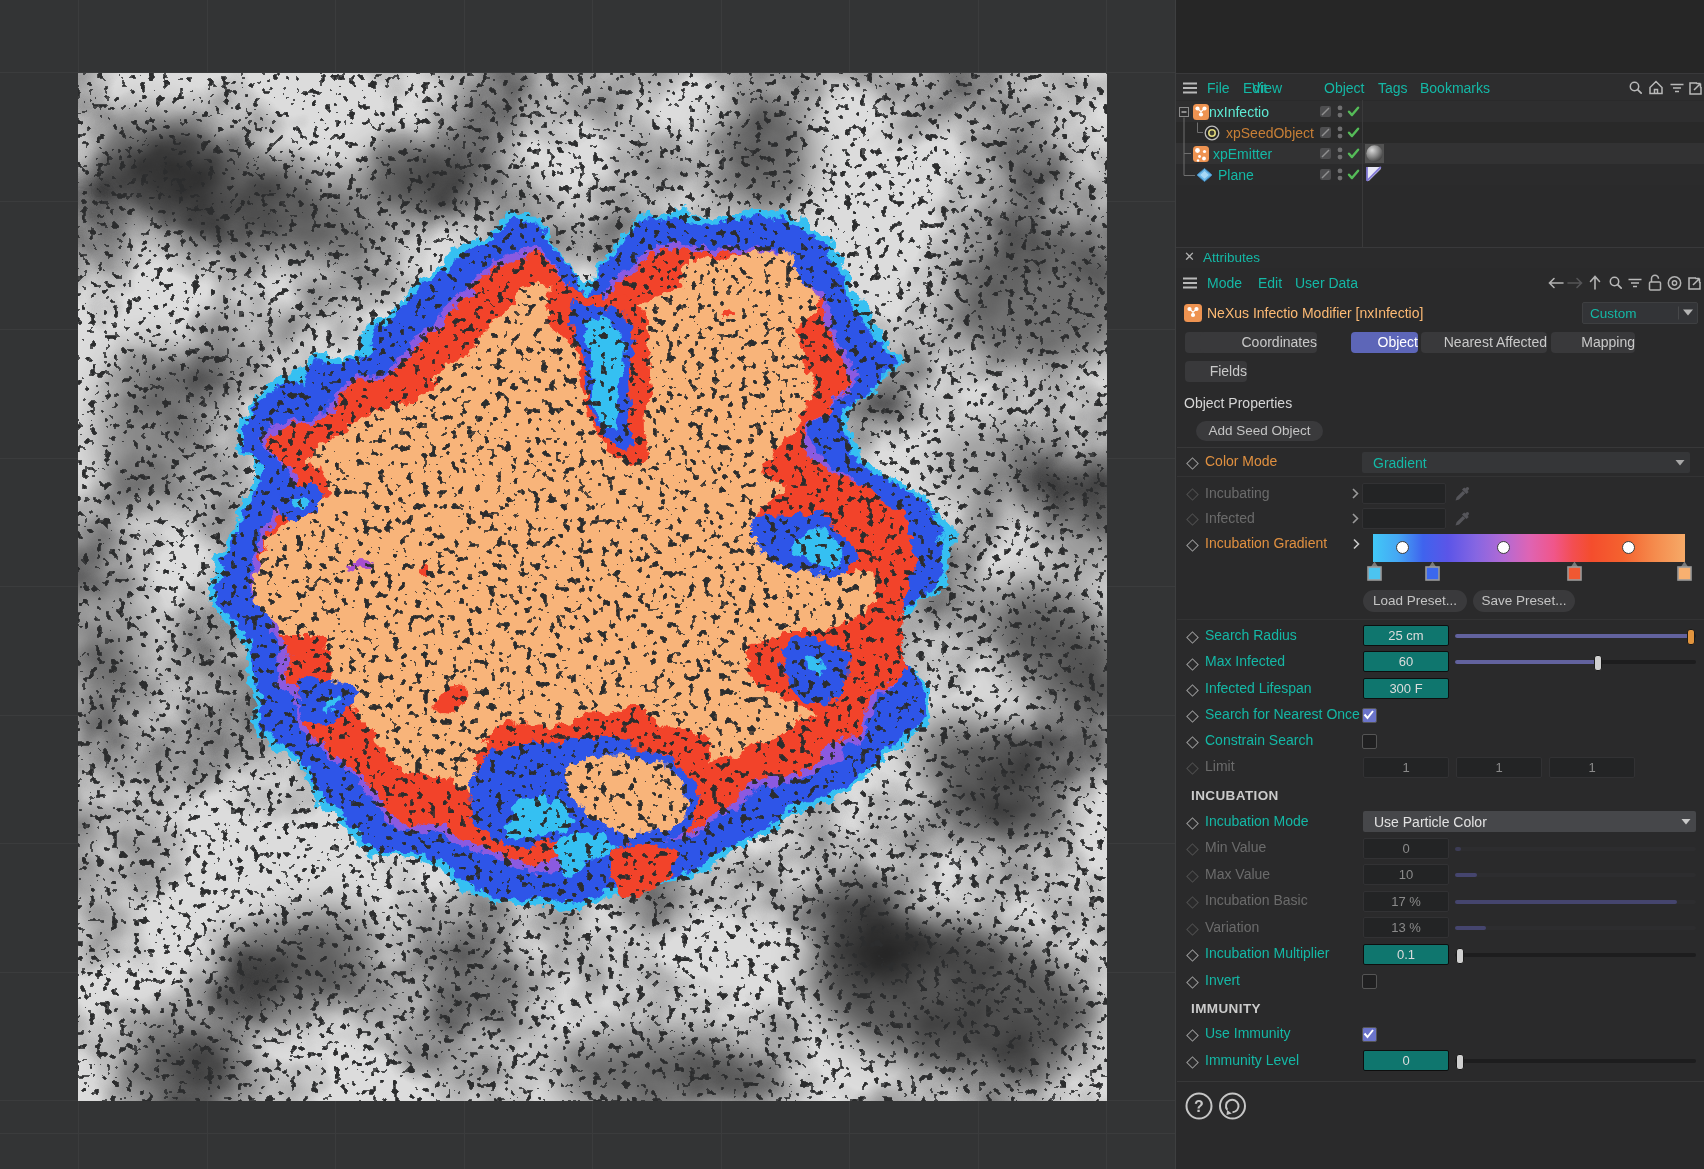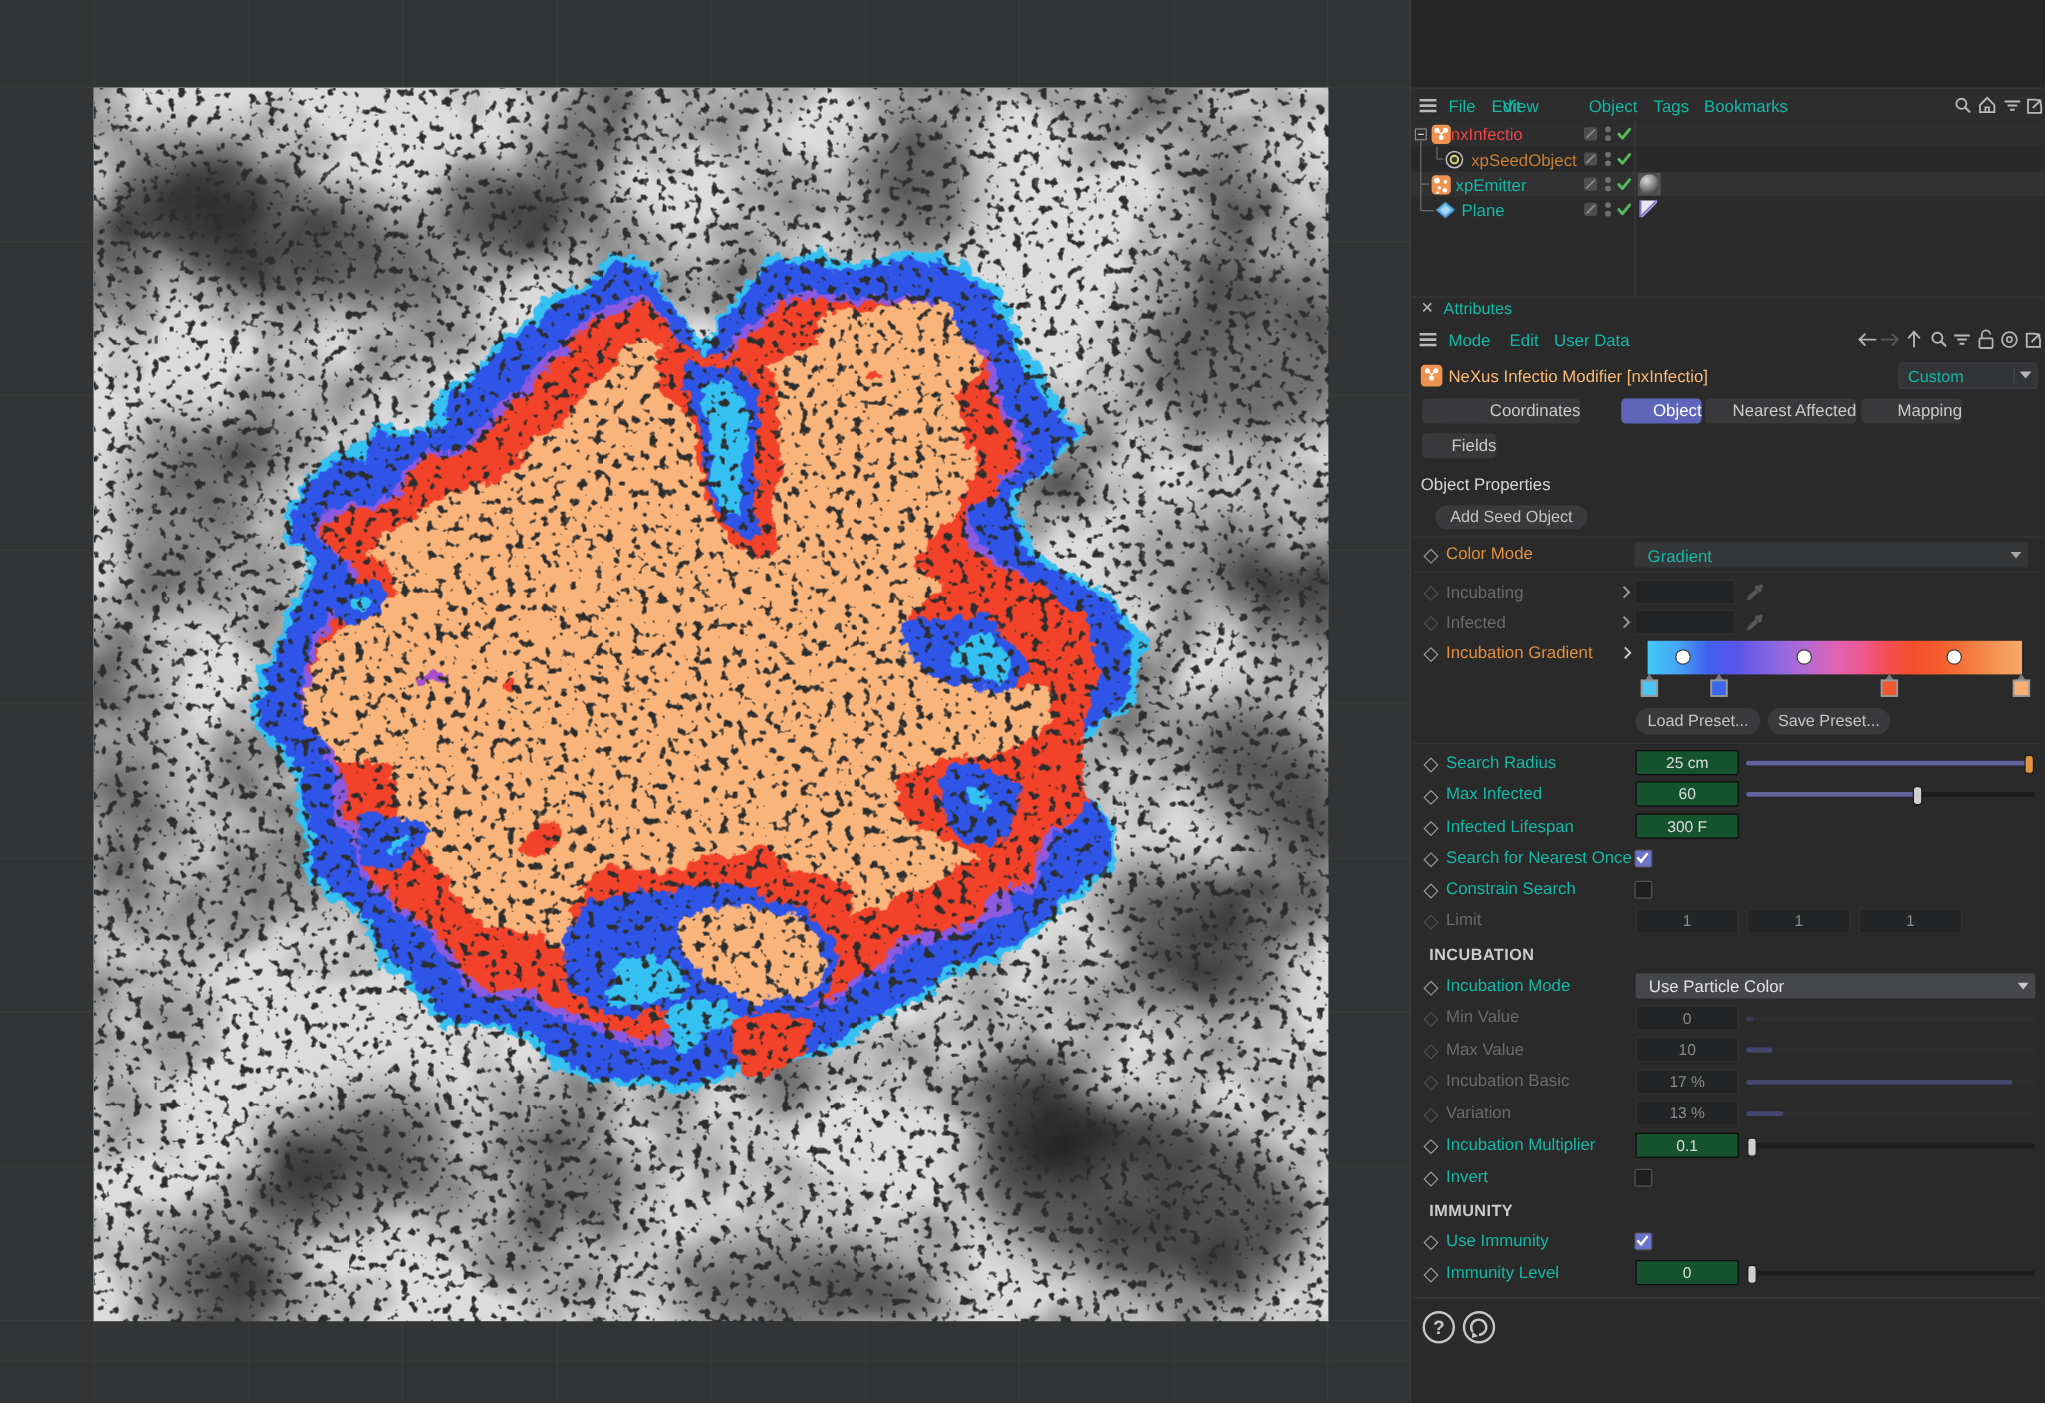--- a/index.html
+++ b/index.html
@@ -2,21 +2,21 @@
 <html><head>
 <meta charset="utf-8">
 <style>
 html,body{margin:0;padding:0;background:#262626;width:1704px;height:1169px;overflow:hidden;
 font-family:"Liberation Sans",sans-serif;}
 #stage{position:absolute;left:0;top:0;width:1704px;height:1169px;}
 .abs{position:absolute;}
 .lbl{position:absolute;font-size:14px;color:#14b8a6;white-space:nowrap;}
 .olbl{color:#e09040;}
 .dlbl{color:#6b6b6b;}
-.tbox{position:absolute;background:#14532d;border:1px solid #0e0e0e;border-radius:2px;
+.tbox{position:absolute;background:#0f766e;border:1px solid #0e0e0e;border-radius:2px;
 color:#dcdcdc;font-size:13px;text-align:center;line-height:19px;height:19px;}
 .dtbox{position:absolute;background:#232425;border:1px solid #323234;border-radius:2px;
 color:#8a8a8a;font-size:13px;text-align:center;line-height:19px;height:19px;}
 .btn{position:absolute;background:#3a3a3c;border-radius:10px;color:#c4c4c4;font-size:13.5px;
 text-align:center;}
 .tab{position:absolute;background:#39393b;border-radius:4px;color:#c9c9c9;font-size:14px;text-align:right;height:21px;line-height:21px;}
 .sep{position:absolute;height:1px;background:#383839;left:1177px;width:527px;}
 .diam{position:absolute;width:7px;height:7px;border:1px solid #9a9a9a;transform:rotate(45deg);}
 .ddiam{border-color:#4f4f4f;}
 .track{position:absolute;height:4px;background:#1d1d1e;border-radius:2px;}
@@ -145,21 +145,21 @@
 <div class="lbl" style="left:1252px;top:80px">View</div>
 <div class="lbl" style="left:1324px;top:80px">Object</div>
 <div class="lbl" style="left:1378px;top:80px">Tags</div>
 <div class="lbl" style="left:1420px;top:80px">Bookmarks</div>
 
 <div class="abs" style="left:1176px;top:101px;width:528px;height:21px;background:#2e2e2f"></div>
 <div class="abs" style="left:1176px;top:122px;width:528px;height:21px;background:#292929"></div>
 <div class="abs" style="left:1176px;top:143px;width:528px;height:21px;background:#323233"></div>
 <div class="abs" style="left:1176px;top:164px;width:528px;height:21px;background:#2b2b2c"></div>
 <div class="abs" style="left:1362px;top:100px;width:1px;height:147px;background:#3a3a3b"></div>
-<div class="lbl" style="left:1209px;top:104px;color:#ef4444">nxInfectio</div>
+<div class="lbl" style="left:1209px;top:104px;color:#5eead4">nxInfectio</div>
 <div class="lbl" style="left:1226px;top:125px;color:#c87f36">xpSeedObject</div>
 <div class="lbl" style="left:1213px;top:146px">xpEmitter</div>
 <div class="lbl" style="left:1218px;top:167px">Plane</div>
 
 <div class="abs" style="left:1176px;top:247px;width:528px;height:21px;background:#2b2b2c;border-top:1px solid #39393b;box-sizing:border-box"></div>
 <div class="abs lbl" style="left:1184px;top:249px;color:#b4b4b4;font-size:13px">✕</div>
 <div class="lbl" style="left:1203px;top:250px;font-size:13.5px">Attributes</div>
 
 <div class="lbl" style="left:1207px;top:275px">Mode</div>
 <div class="lbl" style="left:1258px;top:275px">Edit</div>

